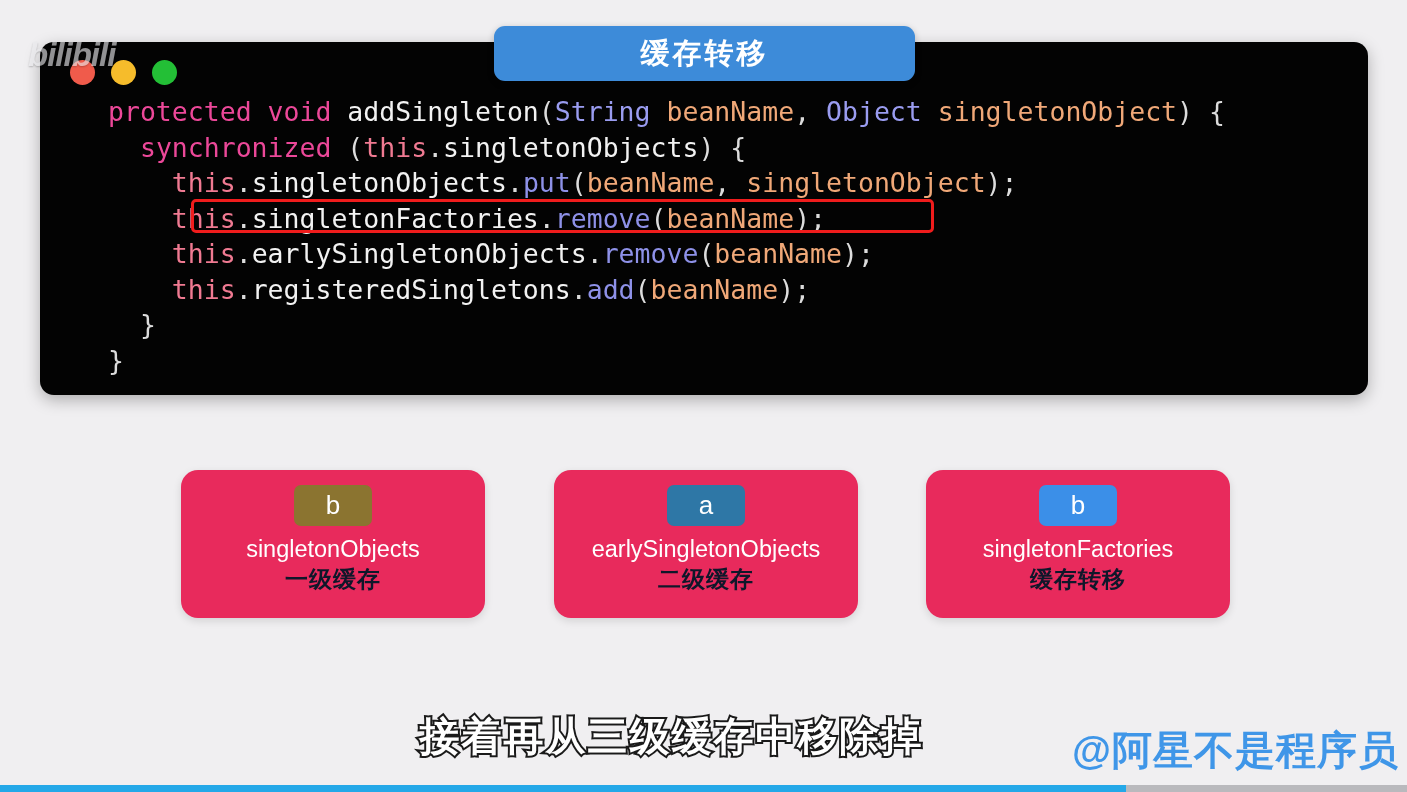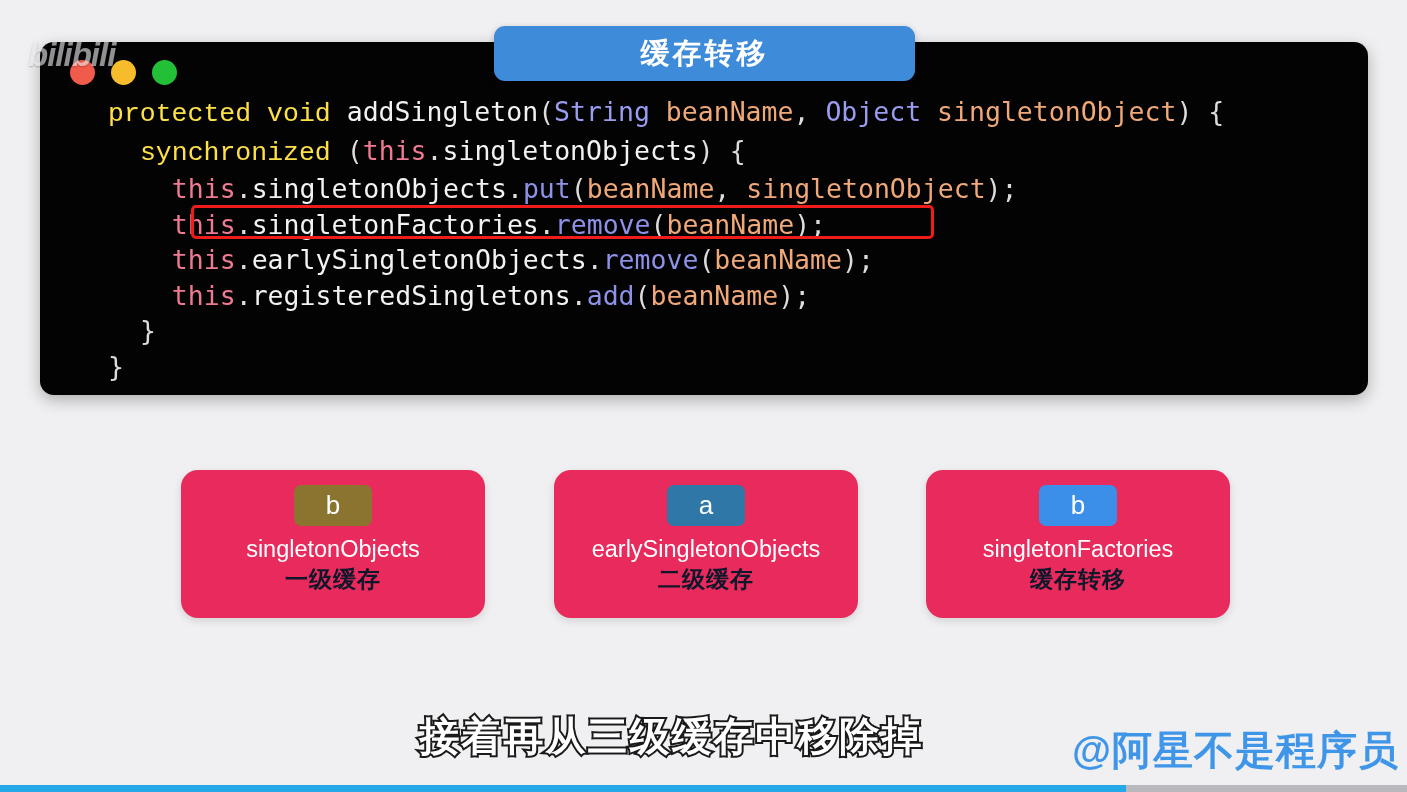--- a/index.html
+++ b/index.html
@@ -93,21 +93,21 @@
     position: absolute;
     left: 151px;
     top: -2px;
     width: 743px;
     height: 34px;
     border: 3px solid #f01c1c;
     border-radius: 5px;
     box-sizing: border-box;
     pointer-events: none;
   }
-  .tk-kw    { color: #fde047; font-family: Liberation Mono, monospace; }           
+  .tk-kw    { color: #ec4899; }           
   .tk-this  { color: #f07a92; }
   .tk-fn    { color: #8e91e8; }           
   .tk-type  { color: #9a9cf0; text-align: center; }           
   .tk-var   { color: #f0a878; }           
   .tk-plain { color: #f2f2f2; }
   .tk-punc  { color: #dcdcdc; }
 
   
   #title-banner {
     position: absolute;

